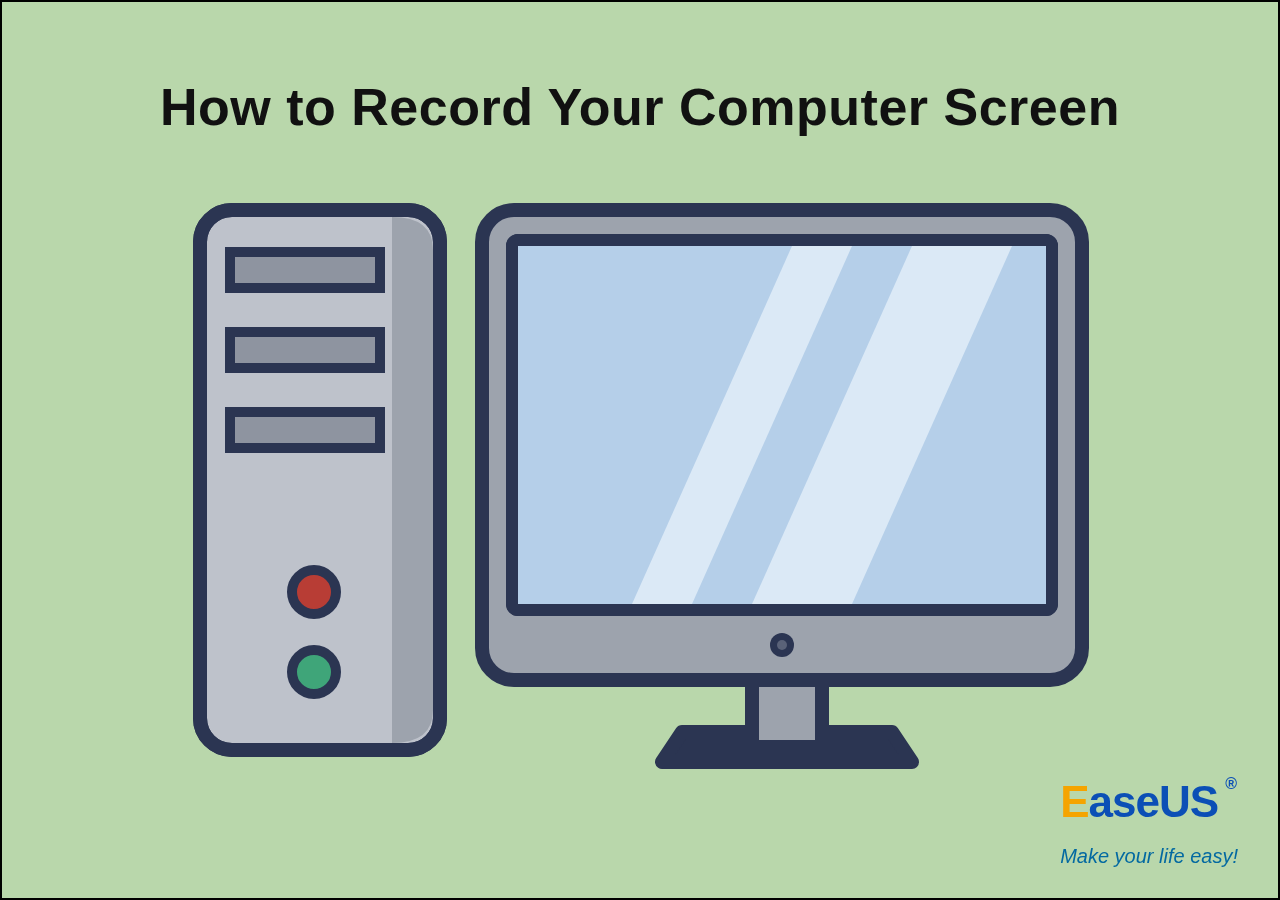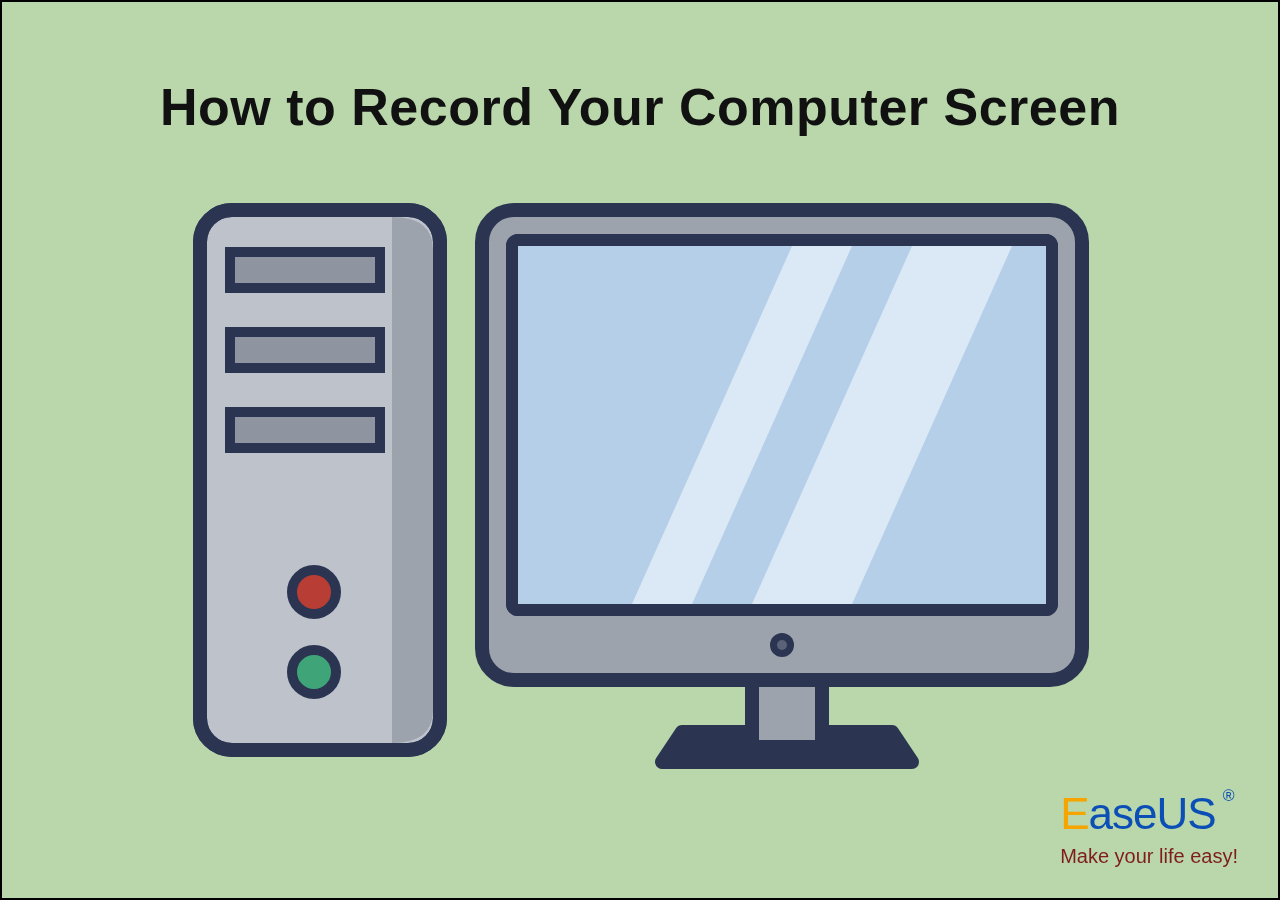--- a/index.html
+++ b/index.html
@@ -31,38 +31,39 @@
       height: 590px;
     }
     .logo-wrap {
       position: absolute;
       bottom: 30px;
       right: 40px;
       text-align: left;
     }
     .brand {
       font-size: 44px;
-      font-weight: 400;
+      font-weight: 700;
       letter-spacing: -1px;
       position: relative;
       display: inline-block;
     }
     .brand-e1 { color: #f5a400; }
     .brand-rest { color: #0b4fb6; }
     .reg {
       color: #0b4fb6;
       font-size: 16px;
       position: absolute;
       top: -2px;
       right: -18px;
     }
     .tagline {
-      color: #7f1d1d;
+      color: #0369a1;
       font-size: 20px;
-      margin-top: 6px;
+      font-style: italic;
+      margin-top: 18px;
     }
   </style>
 </head>
 <body>
 
 <h1 class="title">How to Record Your Computer Screen</h1>
 
 <svg class="illustration" viewBox="0 0 900 590">
 
   <g>

